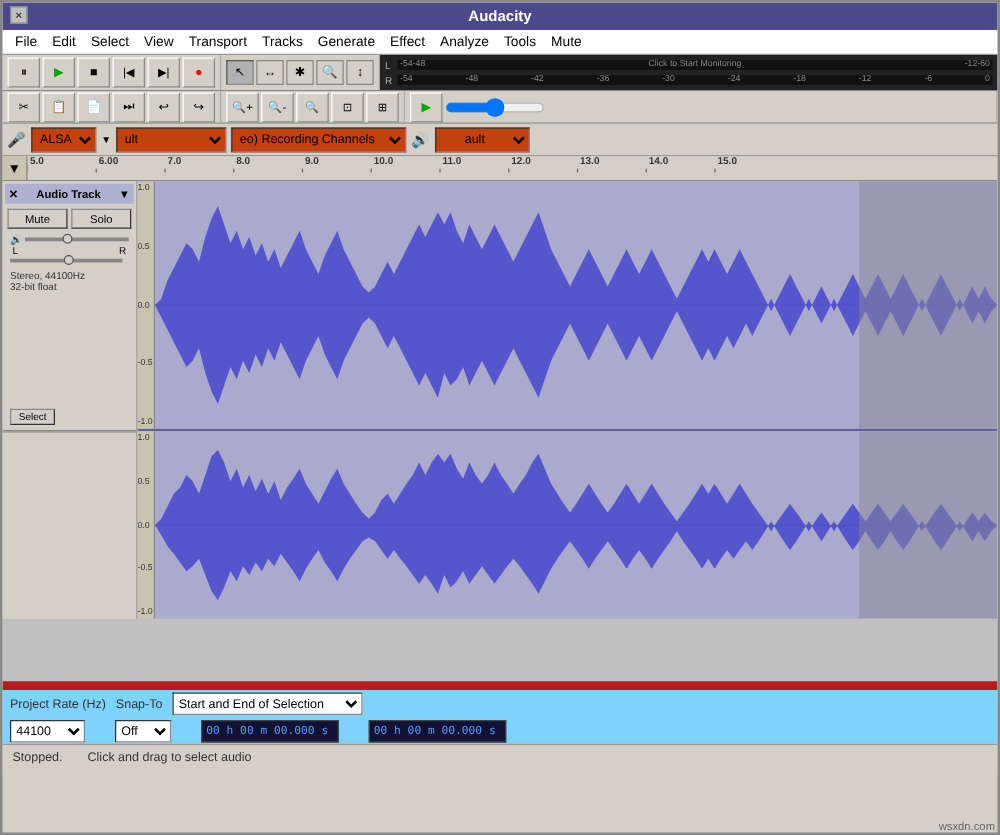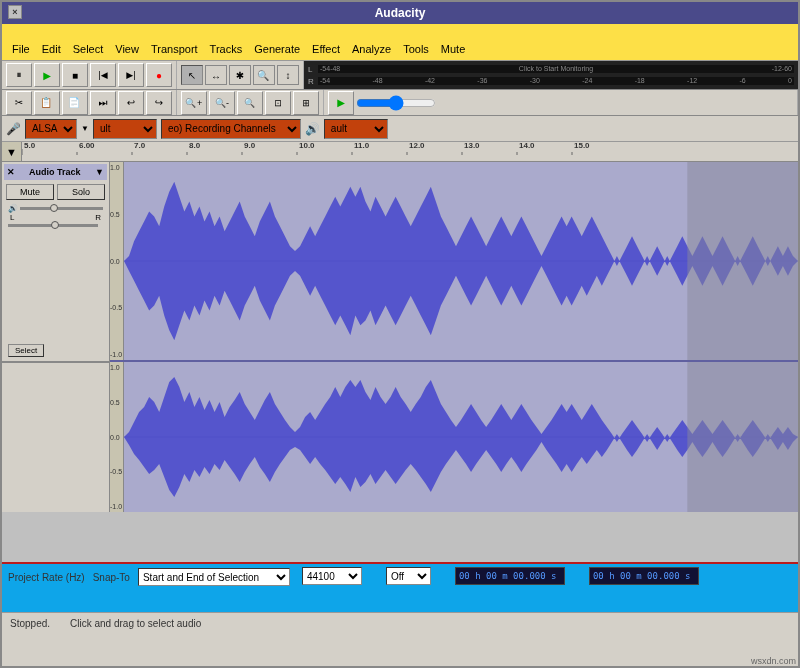--- a/index.html
+++ b/index.html
@@ -35,26 +35,26 @@
       border: 1px solid #888;
       cursor: pointer;
       font-size: 9px;
       text-align: center;
       line-height: 12px;
       color: #333;
     }
 
     
     .menu-bar {
-      background: #fde047;
-      display: flex;
-      padding: 18px 4px;
+      background: #ffffff;
+      display: flex;
+      padding: 2px 4px;
       border-bottom: 1px solid #999;
       height: 20px;
-      align-items: flex-start;
+      align-items: flex-end;
     }
     .menu-item {
       padding: 1px 6px;
       cursor: pointer;
       font-size: 11px;
       color: #000;
     }
     .toolbar-btn {
       background: #d4d0c8;
       border: 1px solid #888;
@@ -216,24 +216,25 @@
     
     .waveform-area {
       flex: 1;
       background: #c0c0c0;
       overflow: hidden;
       position: relative;
     }
 
     
     .bottom-bar {
-      background: #0ea5e9;
-      border-top: 2px solid #b91c1c;
+      background: #7dd3fc;
+      border-top: 7px solid #b91c1c;
       height: 50px;
       display: flex;
+      flex-direction: column;
     }
     .bottom-row1 {
       display: flex;
       align-items: center;
       height: 26px;
       padding: 2px 6px;
       gap: 8px;
     }
     .bottom-row2 {
       display: flex;
@@ -423,28 +424,28 @@
     <input type="range" min="0" max="100" value="50" style="width: 80px; height: 12px;">
   </div>
 </div>
 
 <div class="device-row">
   <span class="mic-icon">🎤</span>
   <select class="device-select">
     <option>ALSA</option>
   </select>
   <span style="font-size:8px;">▼</span>
-  <select class="device-select" style="width:64px;">
+  <select class="device-select" style="width:88px;">
     <option>ult</option>
   </select>
   <select class="device-select" style="width:140px;">
     <option>eo) Recording Channels</option>
   </select>
   <span class="speaker-icon">🔊</span>
-  <select class="device-select" style="width:64px;">
+  <select class="device-select" style="width:76px;text-align:center;">
     <option>ault</option>
   </select>
 </div>
 
 <div class="timeline-ruler">
   <div style="width:20px;height:100%;display:flex;align-items:center;justify-content:center;cursor:pointer;background:#c8c4b0;border-right:1px solid #888;position:absolute;left:0;top:0;">▼</div>
   <div style="position:absolute;left:20px;right:0;bottom:5px;height:100%;overflow:hidden;font-weight:bold;">
     <svg width="100%" height="20">
 
       <line x1="0" y1="12" x2="0" y2="18" stroke="#666" stroke-width="1"></line>
@@ -500,20 +501,24 @@
 
         <div class="lr-label">
           <span>L</span>
           <span>R</span>
         </div>
         <div class="pan-slider" style="cursor:pointer;width:90px;">
           <div class="pan-knob"></div>
         </div>
       </div>
 
+      <div class="track-info">
+        <div>Stereo, 44100Hz</div>
+        <div>32-bit float</div>
+      </div>
 
       <div style="padding:2px 4px;position:absolute;bottom:2px;left:2px;">
         <button style="font-size:8px;background:#d4d0c8;border:1px outset #888;padding:1px 6px;cursor:pointer;">Select</button>
       </div>
     </div>
 
     <div style="height:150px;background:#d4d0c8;border-top:1px solid #888;"></div>
   </div>
 
   <div class="waveform-area" style="position:relative;cursor:crosshair;">

